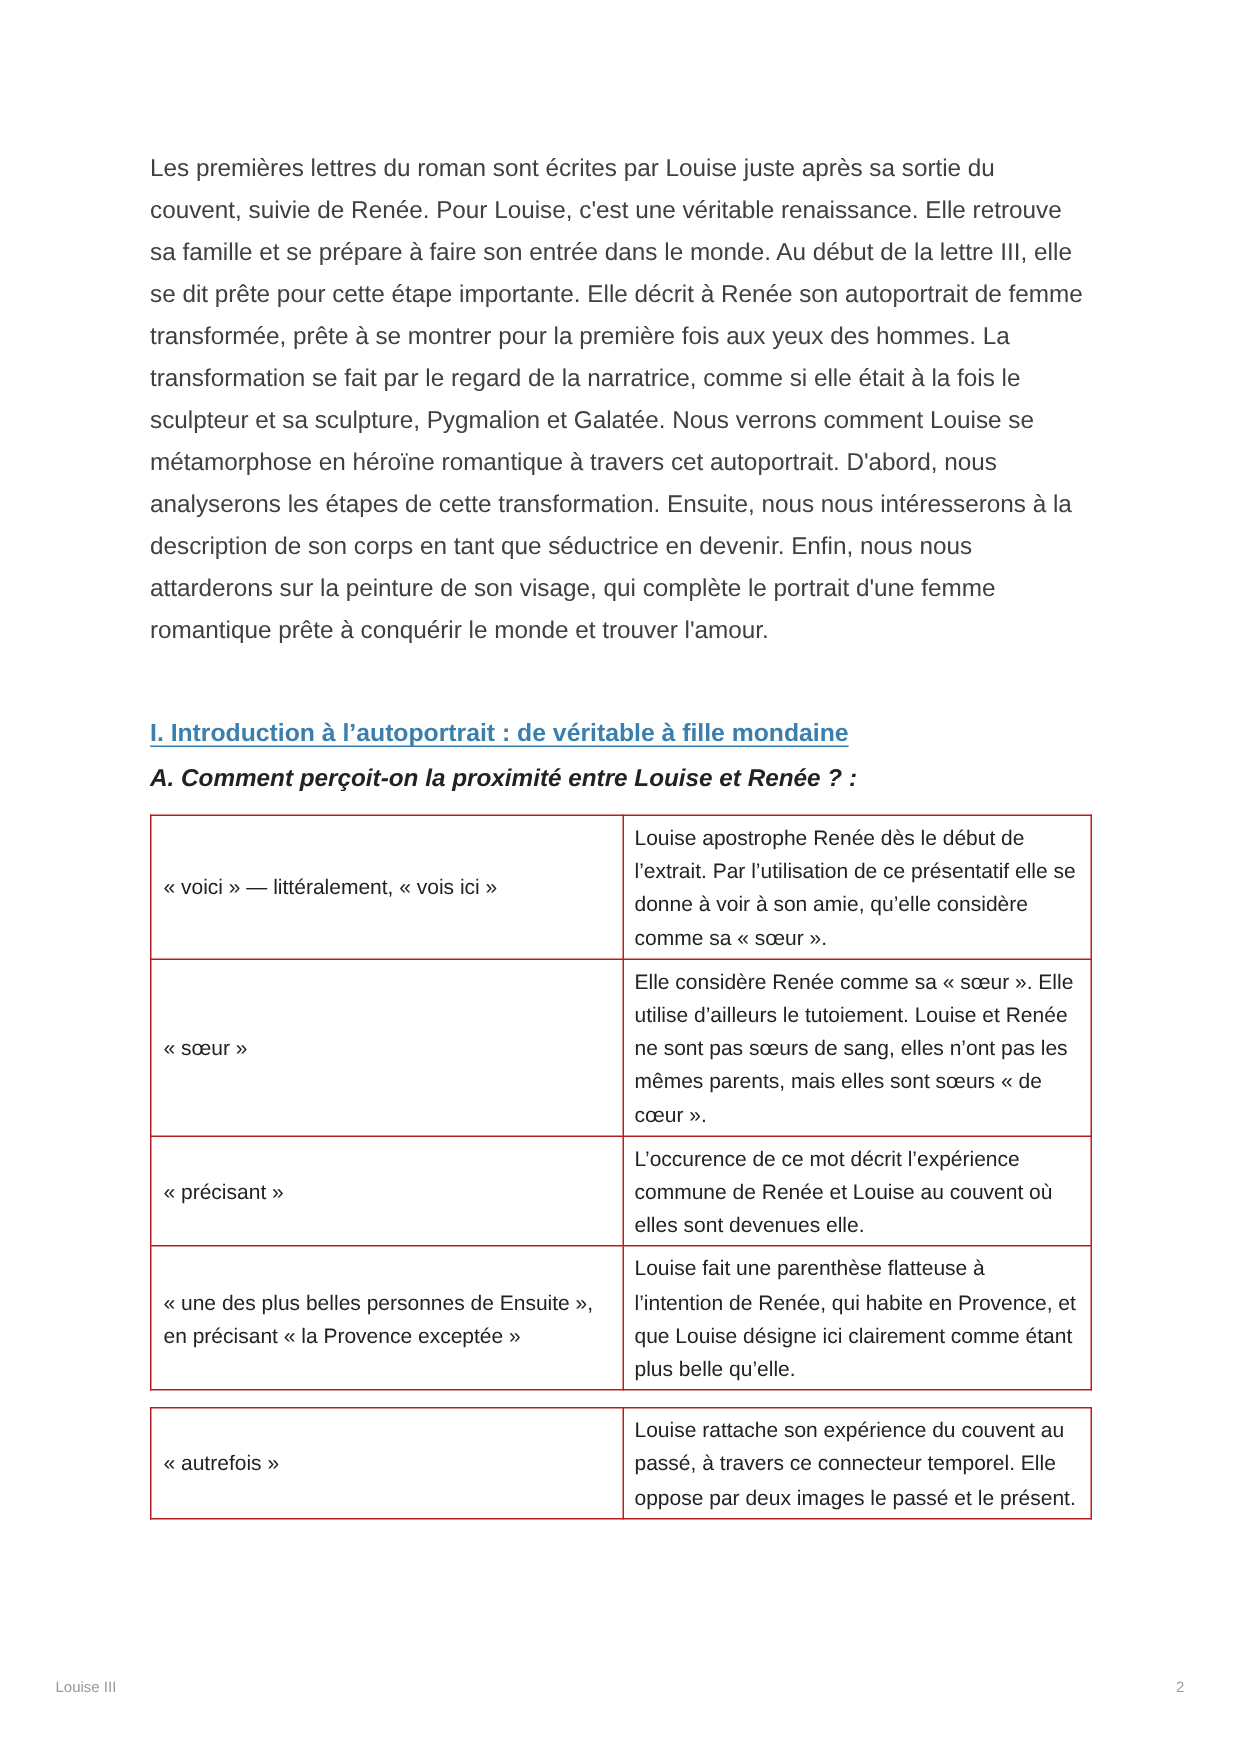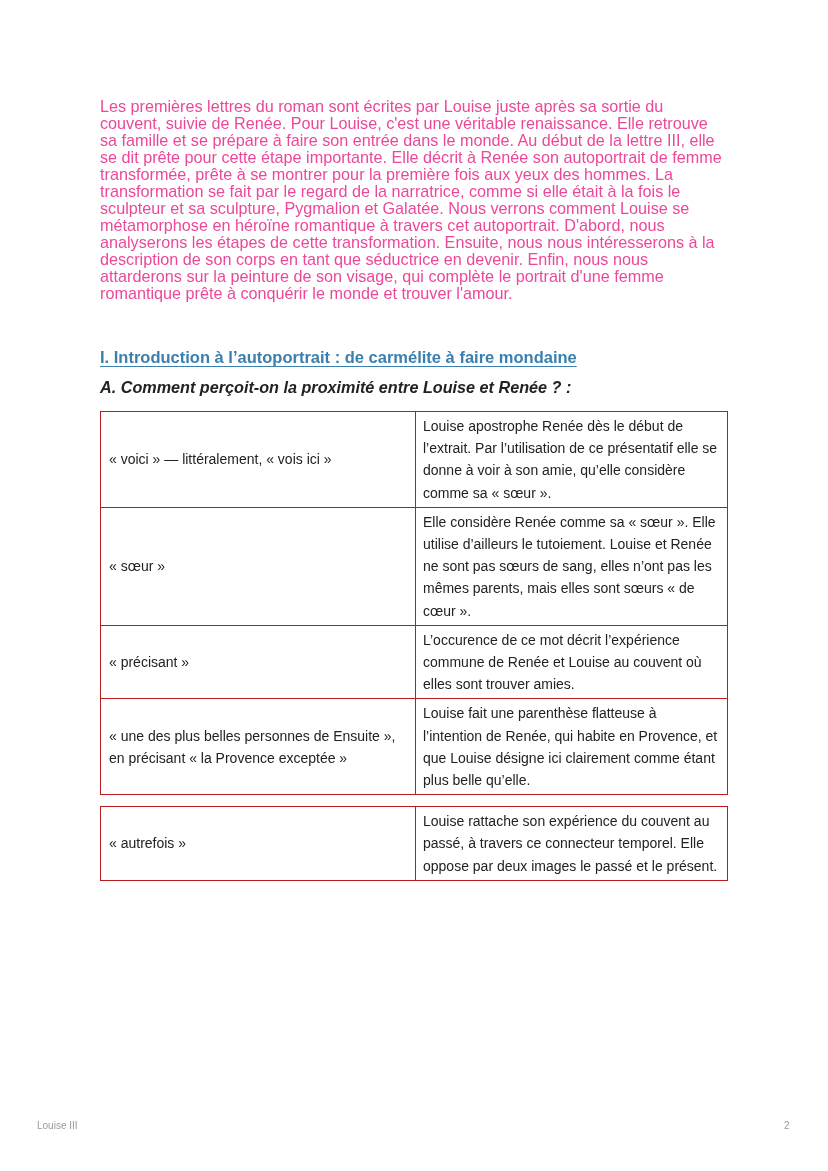--- a/index.html
+++ b/index.html
@@ -2,21 +2,21 @@
 <html><head>
   <meta charset="utf-8">
   <style>
     html, body { margin: 0; padding: 0; background: #ffffff; }
     body {
       width: 828px; height: 1171px; position: relative; overflow: hidden;
       font-family: "Liberation Sans", sans-serif; color: #1f1f1f;
     }
     .page { position: absolute; left: 100px; top: 98px; width: 628px; }
     .intro {
-      font-size: 16.2px; line-height: 17px; margin: 0; color: #ec4899;
+      font-size: 16.2px; line-height: 28px; margin: 0; color: #404040;
     }
     .h1 {
       margin: 43px 0 0 0; font-size: 16.5px; font-weight: bold;
       color: #3a7fae; text-decoration: underline; text-underline-offset: 3px;
       line-height: 24px;
     }
     .h2 {
       margin: 6px 0 0 0; font-size: 16.2px; font-style: italic; color: #222;
       line-height: 25px;
     }
@@ -36,36 +36,36 @@
     .footer-right {
       position: absolute; left: 784px; top: 1120px; font-size: 10px; color: #999;
     }
   </style>
 </head>
 <body>
 
 <div class="page">
   <p class="intro">Les premières lettres du roman sont écrites par Louise juste après sa sortie du couvent, suivie de Renée. Pour Louise, c'est une véritable renaissance. Elle retrouve sa famille et se prépare à faire son entrée dans le monde. Au début de la lettre III, elle se dit prête pour cette étape importante. Elle décrit à Renée son autoportrait de femme transformée, prête à se montrer pour la première fois aux yeux des hommes. La transformation se fait par le regard de la narratrice, comme si elle était à la fois le sculpteur et sa sculpture, Pygmalion et Galatée. Nous verrons comment Louise se métamorphose en héroïne romantique à travers cet autoportrait. D'abord, nous analyserons les étapes de cette transformation. Ensuite, nous nous intéresserons à la description de son corps en tant que séductrice en devenir. Enfin, nous nous attarderons sur la peinture de son visage, qui complète le portrait d'une femme romantique prête à conquérir le monde et trouver l'amour.</p>
 
-  <h2 class="h1">I. Introduction à l’autoportrait : de carmélite à faire mondaine</h2>
+  <h2 class="h1">I. Introduction à l’autoportrait : de véritable à fille mondaine</h2>
 
   <h3 class="h2">A. Comment perçoit-on la proximité entre Louise et Renée ? :</h3>
   <table class="t">
     <tbody>
       <tr>
         <td class="c1">« voici » — littéralement, « vois ici »</td>
         <td class="c2">Louise apostrophe Renée dès le début de l’extrait. Par l’utilisation de ce présentatif elle se donne à voir à son amie, qu’elle considère comme sa « sœur ».</td>
       </tr>
       <tr>
         <td class="c1">« sœur »</td>
         <td class="c2">Elle considère Renée comme sa « sœur ». Elle utilise d’ailleurs le tutoiement. Louise et Renée ne sont pas sœurs de sang, elles n’ont pas les mêmes parents, mais elles sont sœurs « de cœur ».</td>
       </tr>
       <tr>
         <td class="c1">« précisant »</td>
-        <td class="c2">L’occurence de ce mot décrit l’expérience commune de Renée et Louise au couvent où elles sont trouver amies.</td>
+        <td class="c2">L’occurence de ce mot décrit l’expérience commune de Renée et Louise au couvent où elles sont devenues elle.</td>
       </tr>
       <tr>
         <td class="c1">« une des plus belles personnes de Ensuite », en précisant « la Provence exceptée »</td>
         <td class="c2">Louise fait une parenthèse flatteuse à l’intention de Renée, qui habite en Provence, et que Louise désigne ici clairement comme étant plus belle qu’elle.</td>
       </tr>
     </tbody>
   </table>
 
   <table class="t">
     <tbody>

